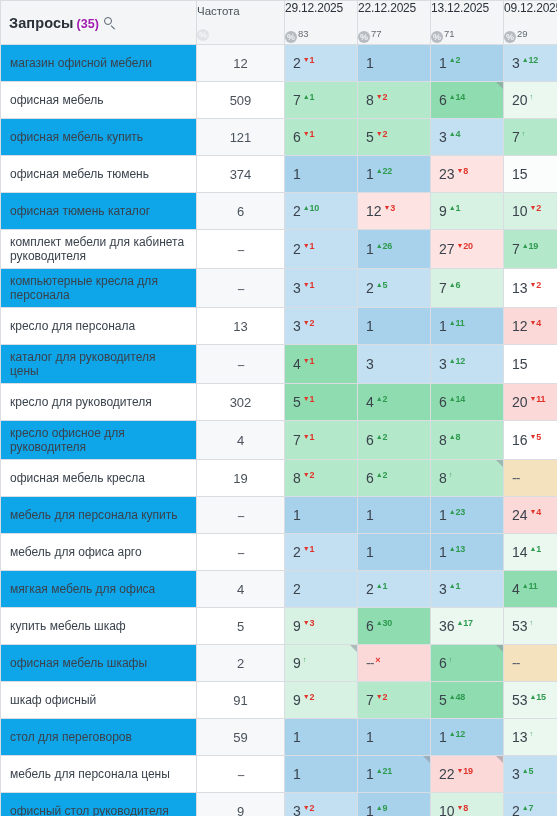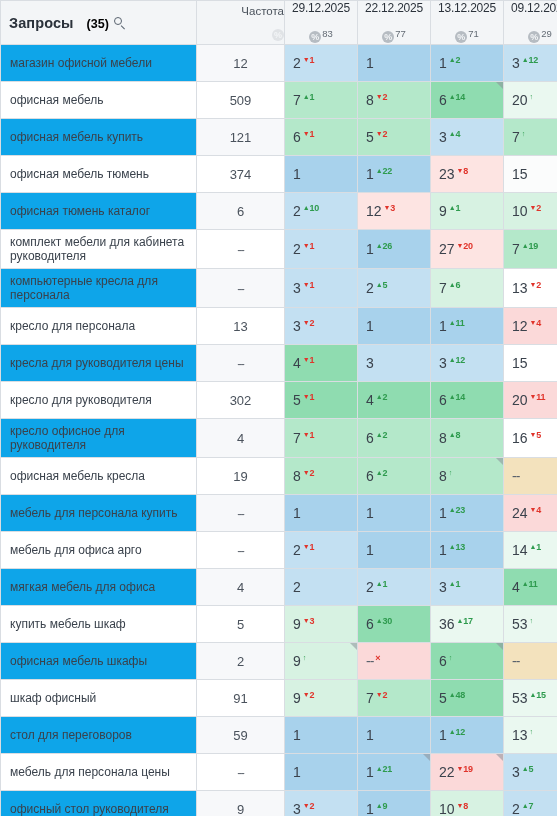--- a/index.html
+++ b/index.html
@@ -38,22 +38,22 @@
   }
   .q-title{
     font-size:14.5px;
     font-weight:bold;
     color:#2b323b;
     letter-spacing:.1px;
   }
   .q-count{
     font-size:12.5px;
     font-weight:bold;
-    color:#000000;
-    margin-left:13px;
+    color:#a21caf;
+    margin-left:3px;
   }
   .mag-icon{
     display:inline-block;
     position:relative;
     width:13px;height:13px;
     margin-left:5px;
     vertical-align:-2px;
   }
   .mag-icon i{
     position:absolute;
@@ -67,32 +67,32 @@
     content:"";
     position:absolute;
     left:6px;top:7px;
     width:4.6px;height:1.3px;
     background:#5a6470;
     transform:rotate(45deg);
     transform-origin:left center;
   }
   th.th-freq{
     width:88px;
-    text-align:right;
+    text-align:left;
   }
   .freq-label{
     display:block;
     font-size:11.5px;
     color:#4a525c;
     line-height:12px;
     padding-top:2px;
   }
   th.th-date{
     width:73px;
-    text-align:center;
+    text-align:left;
   }
   .date-label{
     display:block;
     font-size:12px;
     color:#2b323b;
     line-height:13px;
     padding-top:1px;
     white-space:nowrap;
     letter-spacing:-.2px;
   }
@@ -288,21 +288,21 @@
       </tr>
       <tr>
         <td class="c-query">кресло для персонала</td>
         <td class="c-freq">13</td>
         <td class="c-val bg-blue-soft"><span>3</span><span class="delta down"><span class="arr">▼</span>2</span></td>
         <td class="c-val bg-blue"><span>1</span></td>
         <td class="c-val bg-blue"><span>1</span><span class="delta up"><span class="arr">▲</span>11</span></td>
         <td class="c-val bg-red"><span>12</span><span class="delta down"><span class="arr">▼</span>4</span></td>
       </tr>
       <tr class="alt">
-        <td class="c-query">кресла для руководителя цены</td>
+        <td class="c-query">каталог для руководителя цены</td>
         <td class="c-freq"><span class="dash">--</span></td>
         <td class="c-val bg-green"><span>4</span><span class="delta down"><span class="arr">▼</span>1</span></td>
         <td class="c-val bg-blue-soft"><span>3</span></td>
         <td class="c-val bg-blue-soft"><span>3</span><span class="delta up"><span class="arr">▲</span>12</span></td>
         <td class="c-val bg-white"><span>15</span></td>
       </tr>
       <tr>
         <td class="c-query">кресло для руководителя</td>
         <td class="c-freq">302</td>
         <td class="c-val bg-green"><span>5</span><span class="delta down"><span class="arr">▼</span>1</span></td>

